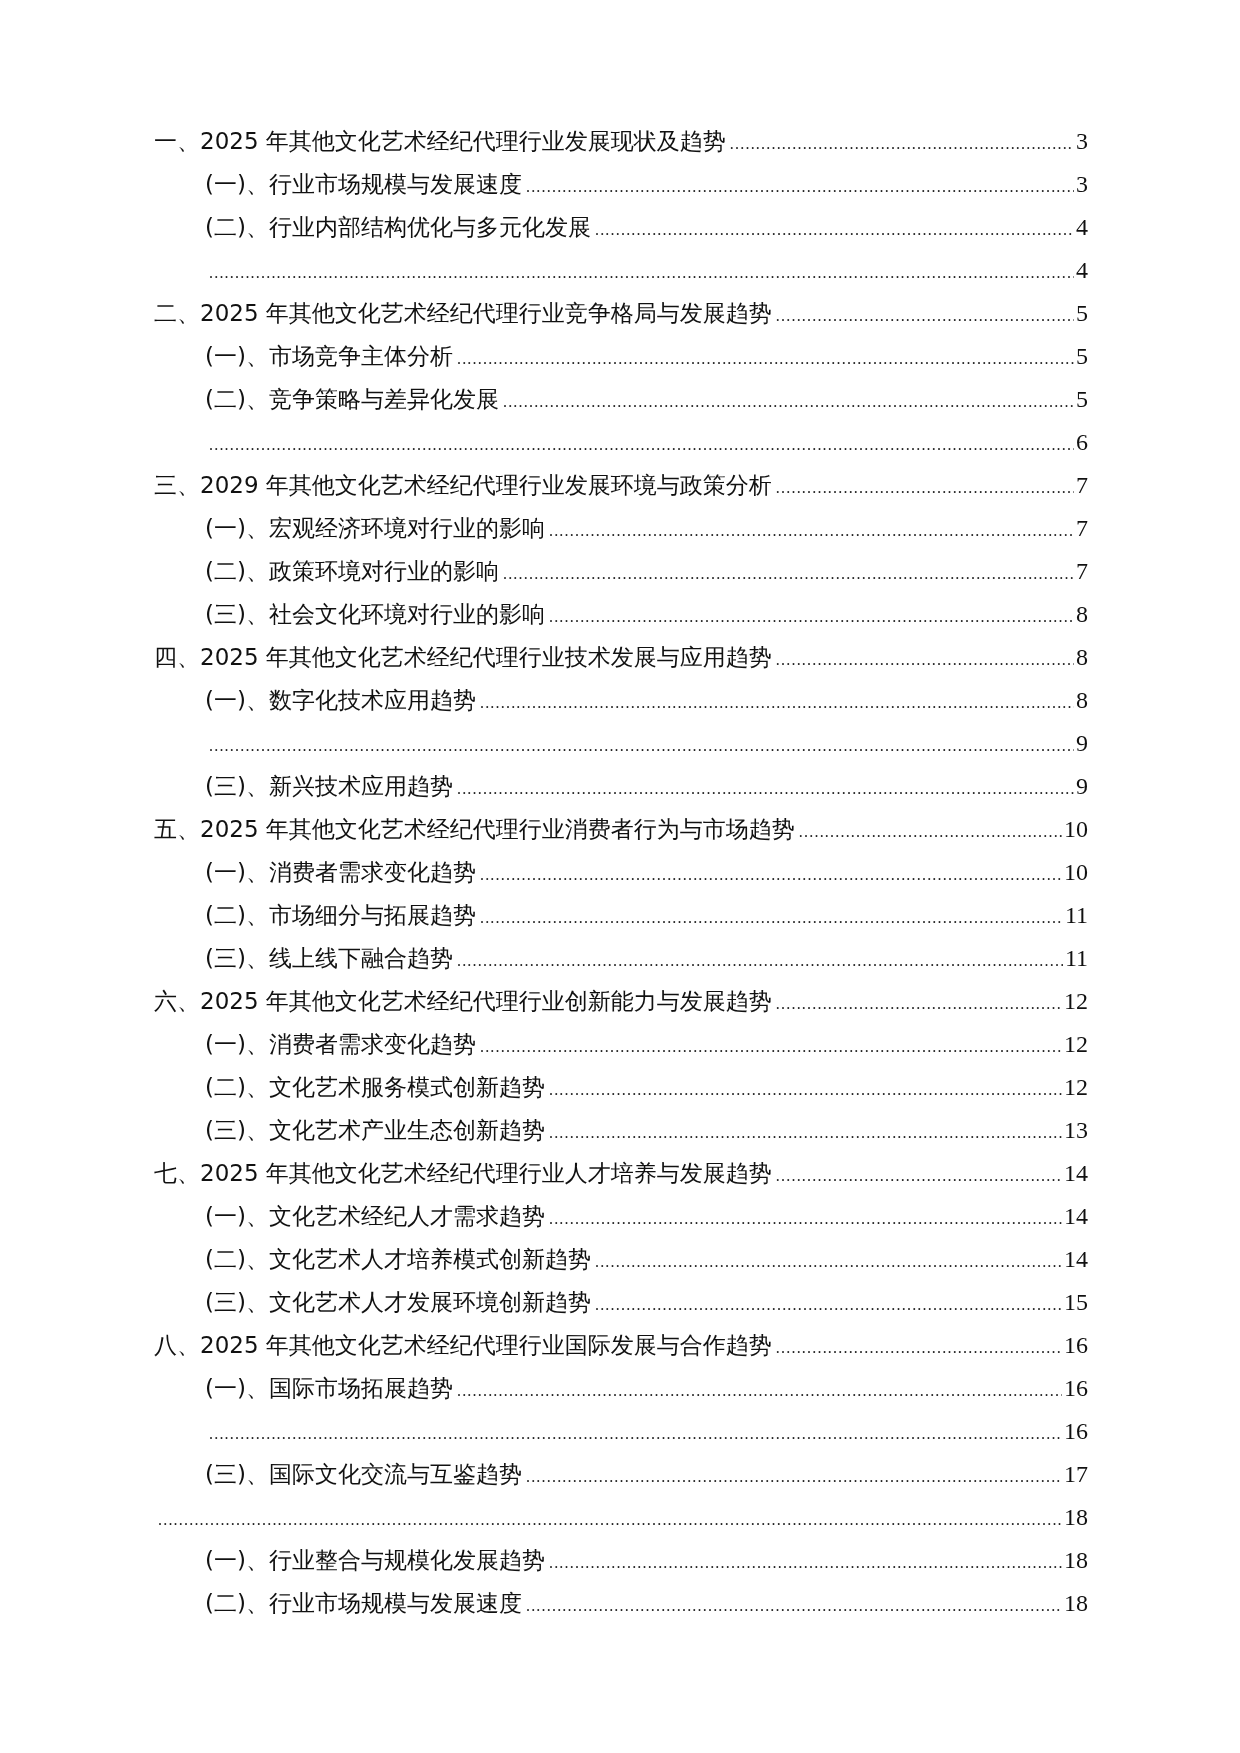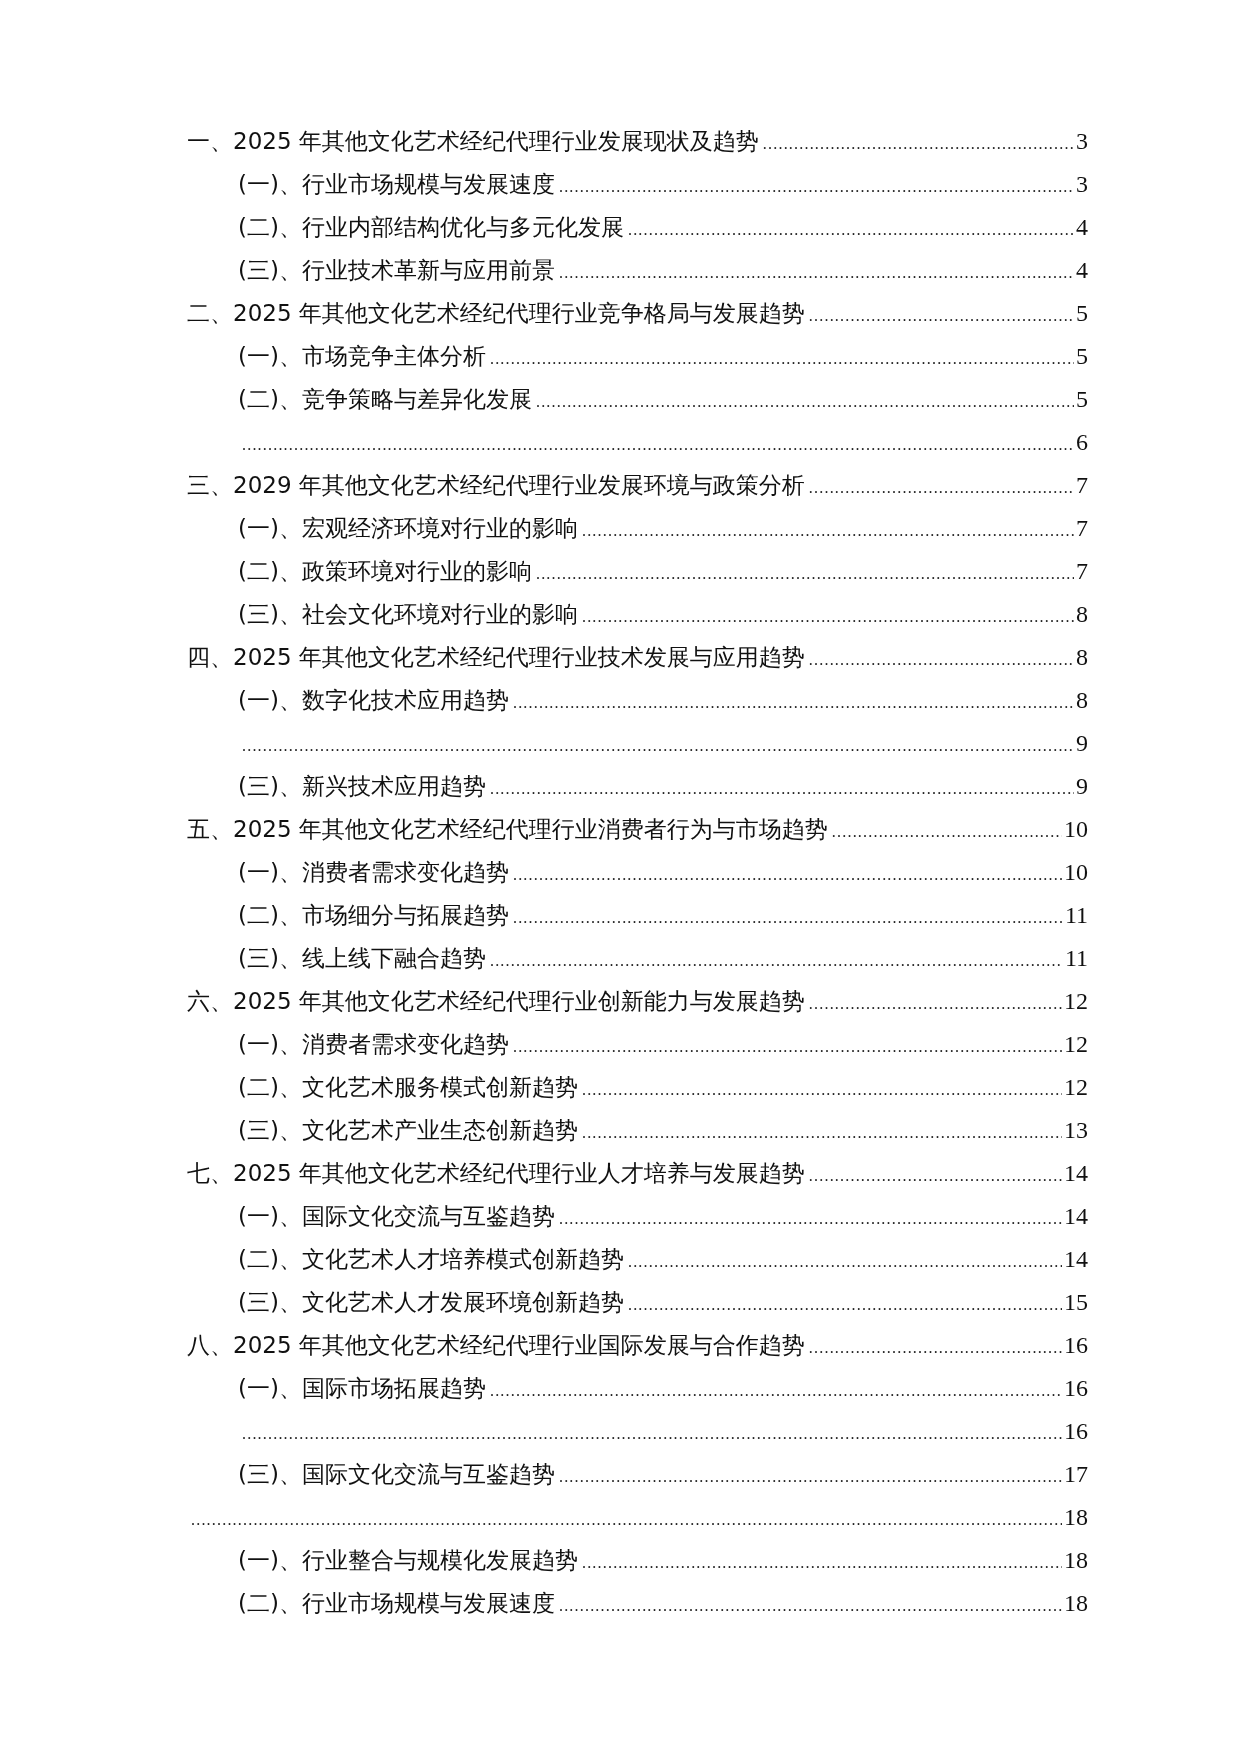--- a/index.html
+++ b/index.html
@@ -1,20 +1,20 @@
 <!DOCTYPE html>
 <html><head>
   <meta charset="utf-8">
   <style>
     html, body { margin: 0; padding: 0; background: #ffffff; }
     body { width: 1240px; height: 1753px; position: relative; overflow: hidden;
       font-family: "DejaVu Sans", "Liberation Sans", sans-serif; color: #111111; }
     .toc { position: absolute; left: 154px; top: 120px; width: 934px; }
     .toc-row { display: flex; align-items: baseline; height: 43px; line-height: 43px;
-      font-size: 23px; white-space: nowrap; margin-left: 33px; }
+      font-size: 23px; white-space: nowrap; }
     .toc-row.sub { padding-left: 51px; }
     .label { flex: 0 0 auto; }
     .leader { flex: 1 1 auto; overflow: hidden; margin: 0 2px 0 4px;
       font-family: "Liberation Serif", serif; font-size: 16px; letter-spacing: 1.2px; color: #222; }
     .leader::before { content: "......................................................................................................................................................................................................................................................................................................"; }
     .page { flex: 0 0 auto; font-family: "Liberation Serif", serif; font-size: 24px; text-align: right; }
   </style>
 </head>
 <body>
 
@@ -28,21 +28,20 @@
       <span class="label">(一)、行业市场规模与发展速度</span>
       <span class="leader"></span>
       <span class="page">3</span>
     </div>
   <div class="toc-row sub">
       <span class="label">(二)、行业内部结构优化与多元化发展</span>
       <span class="leader"></span>
       <span class="page">4</span>
     </div>
   <div class="toc-row sub">
-      <span class="label">(三)、行业技术革新与应用前景</span>
       <span class="leader"></span>
       <span class="page">4</span>
     </div>
 
   <div class="toc-row">
       <span class="label">二、2025 年其他文化艺术经纪代理行业竞争格局与发展趋势</span>
       <span class="leader"></span>
       <span class="page">5</span>
     </div>
   <div class="toc-row sub">
@@ -142,21 +141,21 @@
       <span class="leader"></span>
       <span class="page">13</span>
     </div>
 
   <div class="toc-row">
       <span class="label">七、2025 年其他文化艺术经纪代理行业人才培养与发展趋势</span>
       <span class="leader"></span>
       <span class="page">14</span>
     </div>
   <div class="toc-row sub">
-      <span class="label">(一)、国际文化交流与互鉴趋势</span>
+      <span class="label">(一)、文化艺术经纪人才需求趋势</span>
       <span class="leader"></span>
       <span class="page">14</span>
     </div>
   <div class="toc-row sub">
       <span class="label">(二)、文化艺术人才培养模式创新趋势</span>
       <span class="leader"></span>
       <span class="page">14</span>
     </div>
   <div class="toc-row sub">
       <span class="label">(三)、文化艺术人才发展环境创新趋势</span>

